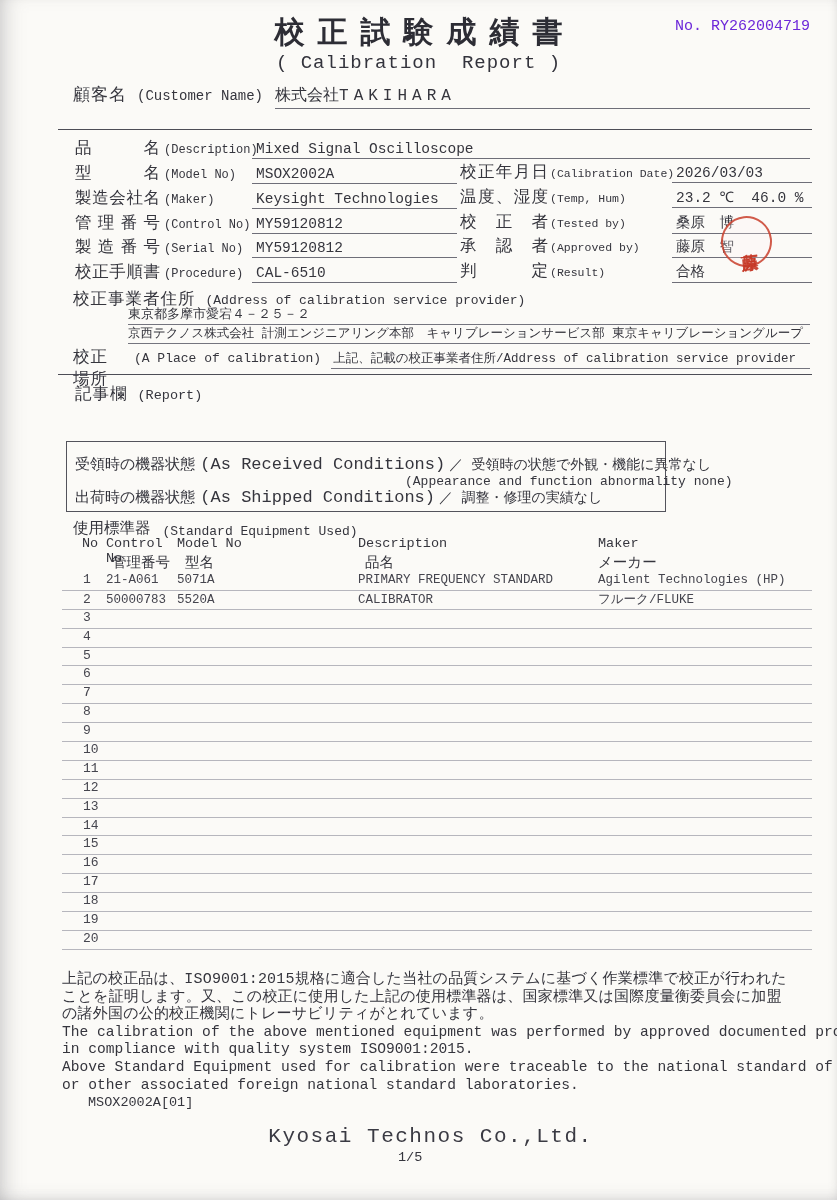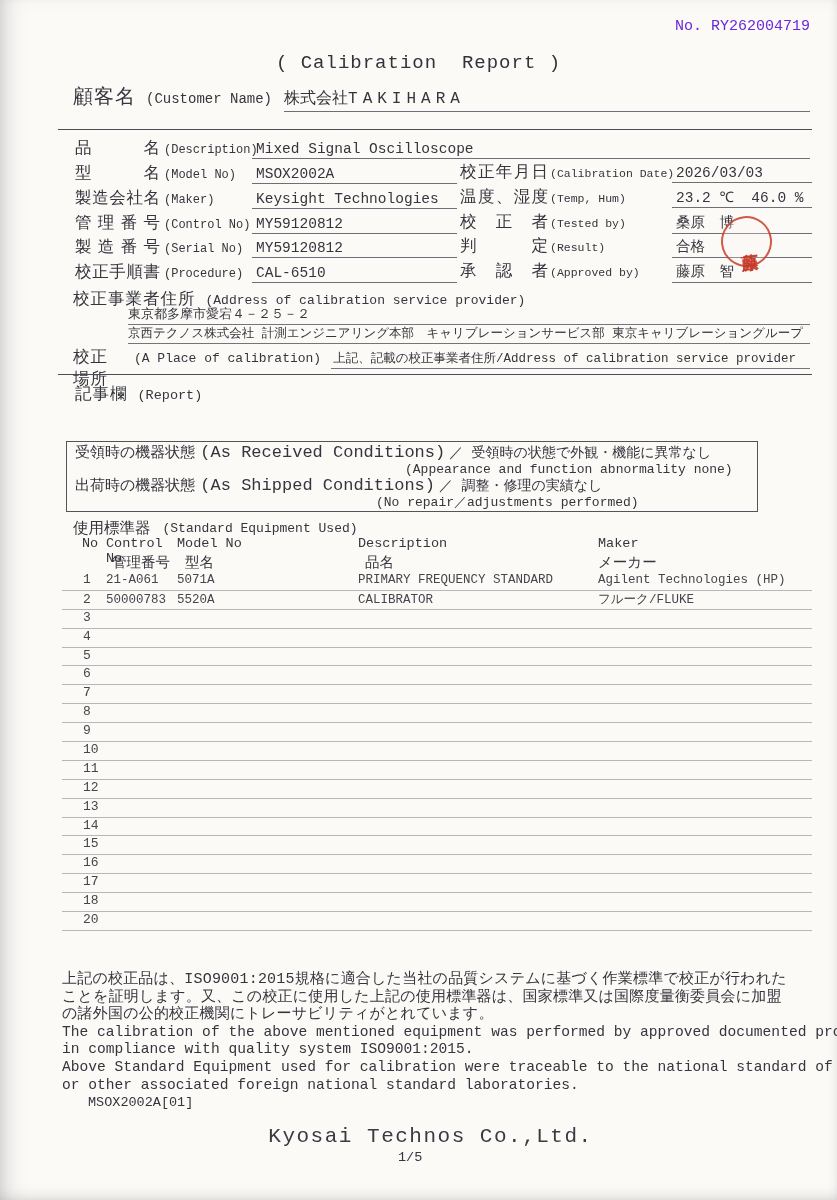--- a/index.html
+++ b/index.html
@@ -24,21 +24,21 @@
   .title {
     position:absolute; top:12px; left:0; width:100%; text-align:center;
     font-family:"DejaVu Serif","Liberation Serif",serif;
     font-size:30px; font-weight:bold; letter-spacing:13px; padding-left:13px; color:#2d2d35;
   }
   .subtitle { position:absolute; top:52px; left:0; width:100%; text-align:center;
     font-size:19px; letter-spacing:1px; white-space:pre; color:#33333c; }
 
   
   .customer-row { position:absolute; top:83px; left:73px; right:27px; display:flex; align-items:baseline; }
-  .lbl-jp-lg { font-size:20px; letter-spacing:1px; }
+  .lbl-jp-lg { font-size:17px; letter-spacing:1px; }
   .lbl-en { font-size:14px; margin-left:10px; white-space:pre; }
   .cust-val { flex:1; margin-left:12px; font-size:16px; padding-bottom:2px; white-space:pre; }
   .cust-val .spaced { letter-spacing:5px; }
 
   .rule1 { top:129px; }
   .rule2 { top:374px; }
 
   
   .irow { display:flex; align-items:baseline; height:24.8px; }
   .jl { width:85px; font-size:16.5px; text-align:justify; text-align-last:justify; flex:none; }
@@ -69,32 +69,32 @@
   .addr-line1 { top:305px; }
   .addr-line2 { top:325px; font-size:12.5px; }
   .place-row { position:absolute; top:346px; left:73px; right:27px; display:flex; align-items:baseline; }
   .place-val { font-size:12.5px; margin-left:10px; border-bottom:1.2px solid #74747e;
     padding:0 14px 1px 2px; white-space:pre; }
 
   .notes-row { position:absolute; top:383px; left:75px; display:flex; align-items:baseline; }
   .notes-row .lbl-en { font-size:13.5px; }
 
   
-  .cond-box { position:absolute; top:441px; left:66px; width:692px; height:71px;
-    border:1.4px solid #53535c; padding:3px 6px 0 8px; }
+  .cond-box { position:absolute; top:441px; left:66px; width:600px; height:71px;
+    border:1.4px solid #53535c; padding:15px 6px 0 8px; }
   .cond-line { display:flex; align-items:baseline; line-height:16px; }
   .cond-jp  { font-size:15px; white-space:pre; }
   .cond-en  { font-size:17px; white-space:pre; margin:0 4px 0 5px; }
   .cond-val { font-size:14px; white-space:pre; }
   .cond-sub { font-size:13px; white-space:pre; line-height:16px; }
   .cond-sub1 { padding-left:330px; }
   .cond-sub2 { padding-left:301px; }
 
   
-  .equip-title { position:absolute; top:518px; left:73px; display:flex; align-items:center; }
+  .equip-title { position:absolute; top:518px; left:73px; display:flex; align-items:flex-end; }
   .equip-title .jp { font-size:15.5px; }
   .equip-title .en { font-size:13px; margin-left:12px; white-space:pre; }
   .eq-grid { display:flex; align-items:baseline; }
   .c-no    { width:44px;  flex:none; padding-left:21px; }
   .c-ctl   { width:71px;  flex:none; }
   .c-mod   { width:181px; flex:none; }
   .c-desc  { width:240px; flex:none; }
   .c-maker { flex:1; }
   .eq-head-en { position:absolute; top:536px; left:62px; right:25px; font-size:13.5px; }
   .eq-head-en .c-no { padding-left:20px; }
@@ -117,20 +117,21 @@
   .footer-company { position:absolute; top:1125px; left:12px; width:100%; text-align:center;
     font-size:21px; letter-spacing:1.5px; color:#3a3a43; }
   .footer-page { position:absolute; top:1150px; left:0; width:98%; text-align:center; font-size:13.5px; }
 </style>
 </head>
 <body>
 
 <div class="page">
 
   <div class="report-no">No. RY262004719</div>
+  <div class="title">校正試験成績書</div>
   <div class="subtitle">( Calibration  Report )</div>
 
   <div class="customer-row">
     <span class="lbl-jp-lg">顧客名</span>
     <span class="lbl-en">(Customer Name)</span>
     <span class="cust-val underline"><span>株式会社</span><span class="spaced">TAKIHARA</span></span>
   </div>
 
   <div class="rule rule1"></div>
 
@@ -177,28 +178,28 @@
         <span class="jr">温度、湿度</span>
         <span class="er">(Temp, Hum)</span>
         <span class="v">23.2 ℃  46.0 %</span>
       </div>
       <div class="irow">
         <span class="jr">校正者</span>
         <span class="er">(Tested by)</span>
         <span class="v">桑原　博</span>
       </div>
       <div class="irow">
+        <span class="jr">承認者</span>
+        <span class="er">(Approved by)</span>
+        <span class="v">藤原　智</span>
+      </div>
+      <div class="irow">
         <span class="jr">判定</span>
         <span class="er">(Result)</span>
         <span class="v">合格</span>
-      </div>
-      <div class="irow">
-        <span class="jr">承認者</span>
-        <span class="er">(Approved by)</span>
-        <span class="v">藤原　智</span>
       </div>
     </div>
 
   <div class="stamp">
     <span class="stamp-text">藤原</span>
   </div>
 
   <div class="addr-head">
     <span class="lbl-jp-lg" style="font-size:16.5px">校正事業者住所</span>
     <span class="lbl-en" style="font-size:13px">(Address of calibration service provider)</span>
@@ -224,21 +225,20 @@
       <span class="cond-jp">受領時の機器状態</span>
       <span class="cond-en">(As Received Conditions)</span>
       <span class="cond-val">／ 受領時の状態で外観・機能に異常なし</span>
     </div>
     <div class="cond-sub cond-sub1">(Appearance and function abnormality none)</div>
     <div class="cond-line">
       <span class="cond-jp">出荷時の機器状態</span>
       <span class="cond-en">(As Shipped Conditions)</span>
       <span class="cond-val">／ 調整・修理の実績なし</span>
     </div>
-    <div class="cond-sub cond-sub2">(No repair／adjustments performed)</div>
   </div>
 
   <div class="equip-title">
     <span class="jp">使用標準器</span>
     <span class="en">(Standard Equipment Used)</span>
   </div>
 
   <div class="eq-grid eq-head-en">
     <span class="c-no">No</span>
     <span class="c-ctl">Control No</span>
@@ -368,20 +368,27 @@
       </div>
       <div class="eq-grid eq-row">
         <span class="c-no">17</span>
         <span class="c-ctl"></span>
         <span class="c-mod"></span>
         <span class="c-desc"></span>
         <span class="c-maker"></span>
       </div>
       <div class="eq-grid eq-row">
         <span class="c-no">18</span>
+        <span class="c-ctl"></span>
+        <span class="c-mod"></span>
+        <span class="c-desc"></span>
+        <span class="c-maker"></span>
+      </div>
+      <div class="eq-grid eq-row">
+        <span class="c-no">19</span>
         <span class="c-ctl"></span>
         <span class="c-mod"></span>
         <span class="c-desc"></span>
         <span class="c-maker"></span>
       </div>
       <div class="eq-grid eq-row">
         <span class="c-no">20</span>
         <span class="c-ctl"></span>
         <span class="c-mod"></span>
         <span class="c-desc"></span>

